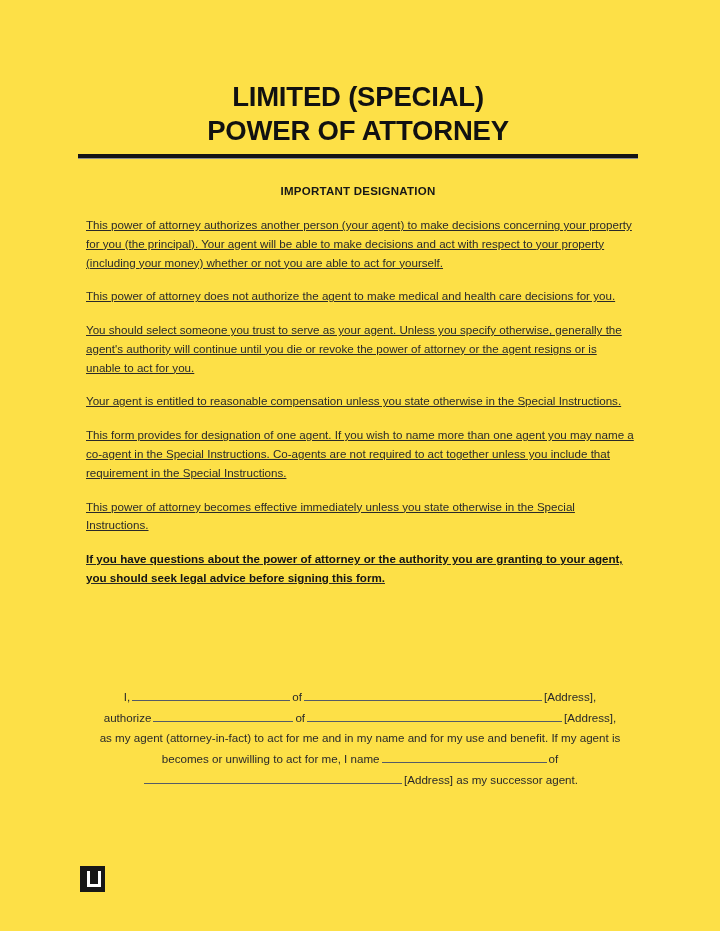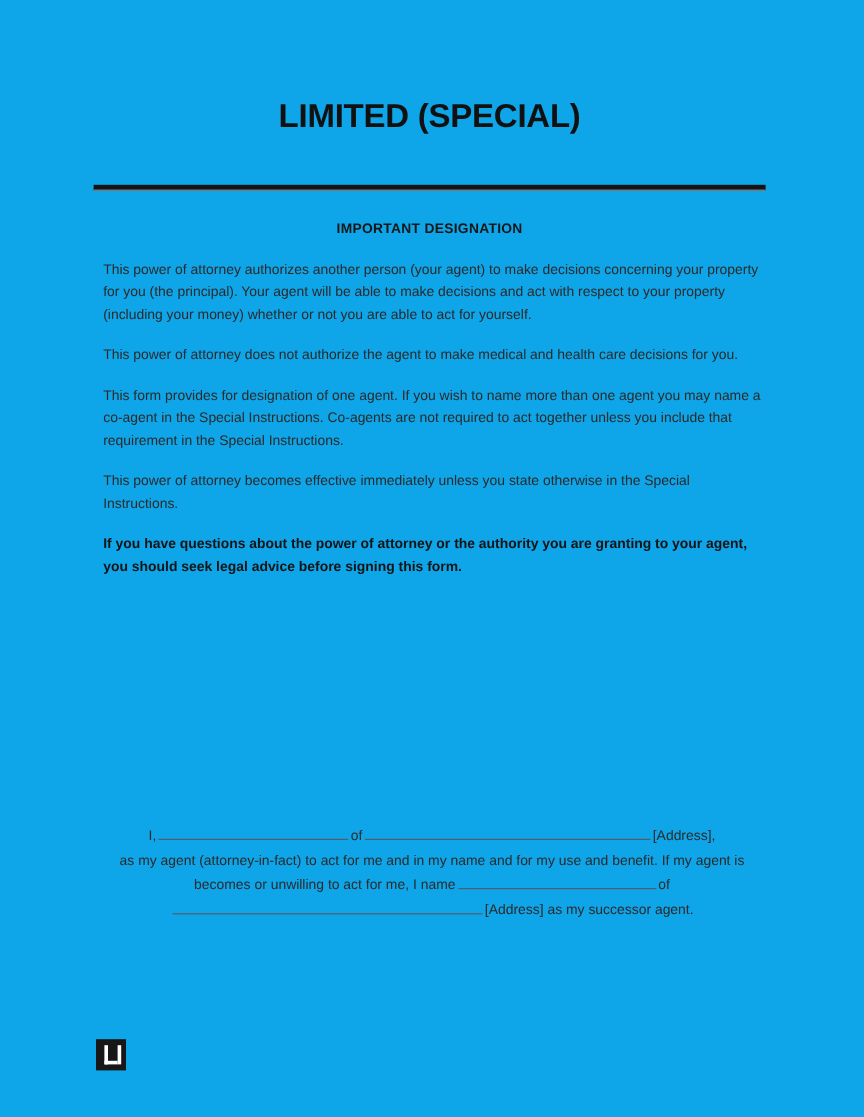--- a/index.html
+++ b/index.html
@@ -12,21 +12,21 @@
     height: 931px;
     position: relative;
     font-family: "Liberation Sans", sans-serif;
     color: #1b1b1b;
     overflow: hidden;
   }
 
   .page {
     position: absolute;
     inset: 0;
-    background: #0ea5e9;
+    background: #fde047;
   }
 
   
   .doc-title {
     position: absolute;
     left: 78px;
     top: 80px;
     width: 560px;
     text-align: center;
     font-size: 27.5px;
@@ -67,20 +67,21 @@
 
   
   .body-block {
     position: absolute;
     left: 86px;
     top: 216px;
     width: 548px;
     font-size: 11.6px;
     line-height: 1.62;
     color: #2a2a2a;
+    text-decoration: underline;
   }
   .body-block p {
     margin: 0 0 15px 0;
   }
   .body-block p:last-child { margin-bottom: 0; }
   .body-block p.emphasis {
     font-weight: bold;
     color: #141414;
   }
 
@@ -141,41 +142,47 @@
     background: #ffffff;
   }
 </style>
 </head>
 <body>
 
 <div class="page">
 
   <div class="doc-title">
     <span class="line">LIMITED (SPECIAL)</span>
+    <span class="line">POWER OF ATTORNEY</span>
   </div>
 
   <div class="title-rule"></div>
 
   <div class="section-heading" id="heading-important">IMPORTANT DESIGNATION</div>
 
   <div class="body-block">
     <p>This power of attorney authorizes another person (your agent) to make decisions concerning your property for you (the principal). Your agent will be able to make decisions and act with respect to your property (including your money) whether or not you are able to act for yourself.</p>
     <p>This power of attorney does not authorize the agent to make medical and health care decisions for you.</p>
+    <p>You should select someone you trust to serve as your agent. Unless you specify otherwise, generally the agent's authority will continue until you die or revoke the power of attorney or the agent resigns or is unable to act for you.</p>
+    <p>Your agent is entitled to reasonable compensation unless you state otherwise in the Special Instructions.</p>
     <p>This form provides for designation of one agent. If you wish to name more than one agent you may name a co-agent in the Special Instructions. Co-agents are not required to act together unless you include that requirement in the Special Instructions.</p>
     <p>This power of attorney becomes effective immediately unless you state otherwise in the Special Instructions.</p>
     <p class="emphasis">If you have questions about the power of attorney or the authority you are granting to your agent, you should seek legal advice before signing this form.</p>
   </div>
 
 
   <div class="designation-block">
 
     <span class="fill-line">
       <span>I,</span><span class="blank blank-principal-name"></span><span>of</span><span class="blank blank-principal-addr"></span><span>[Address],</span>
     </span>
 
+    <span class="fill-line">
+      <span>authorize</span><span class="blank blank-agent-name"></span><span>of</span><span class="blank blank-agent-addr"></span><span>[Address],</span>
+    </span>
 
     <span class="fill-line">as my agent (attorney-in-fact) to act for me and in my name and for my use and benefit. If my agent is</span>
 
     <span class="fill-line">
       <span>becomes or unwilling to act for me, I name</span><span class="blank blank-successor-name"></span><span>of</span>
     </span>
 
     <span class="fill-line">
       <span class="blank blank-successor-addr"></span><span>[Address] as my successor agent.</span>
     </span>

